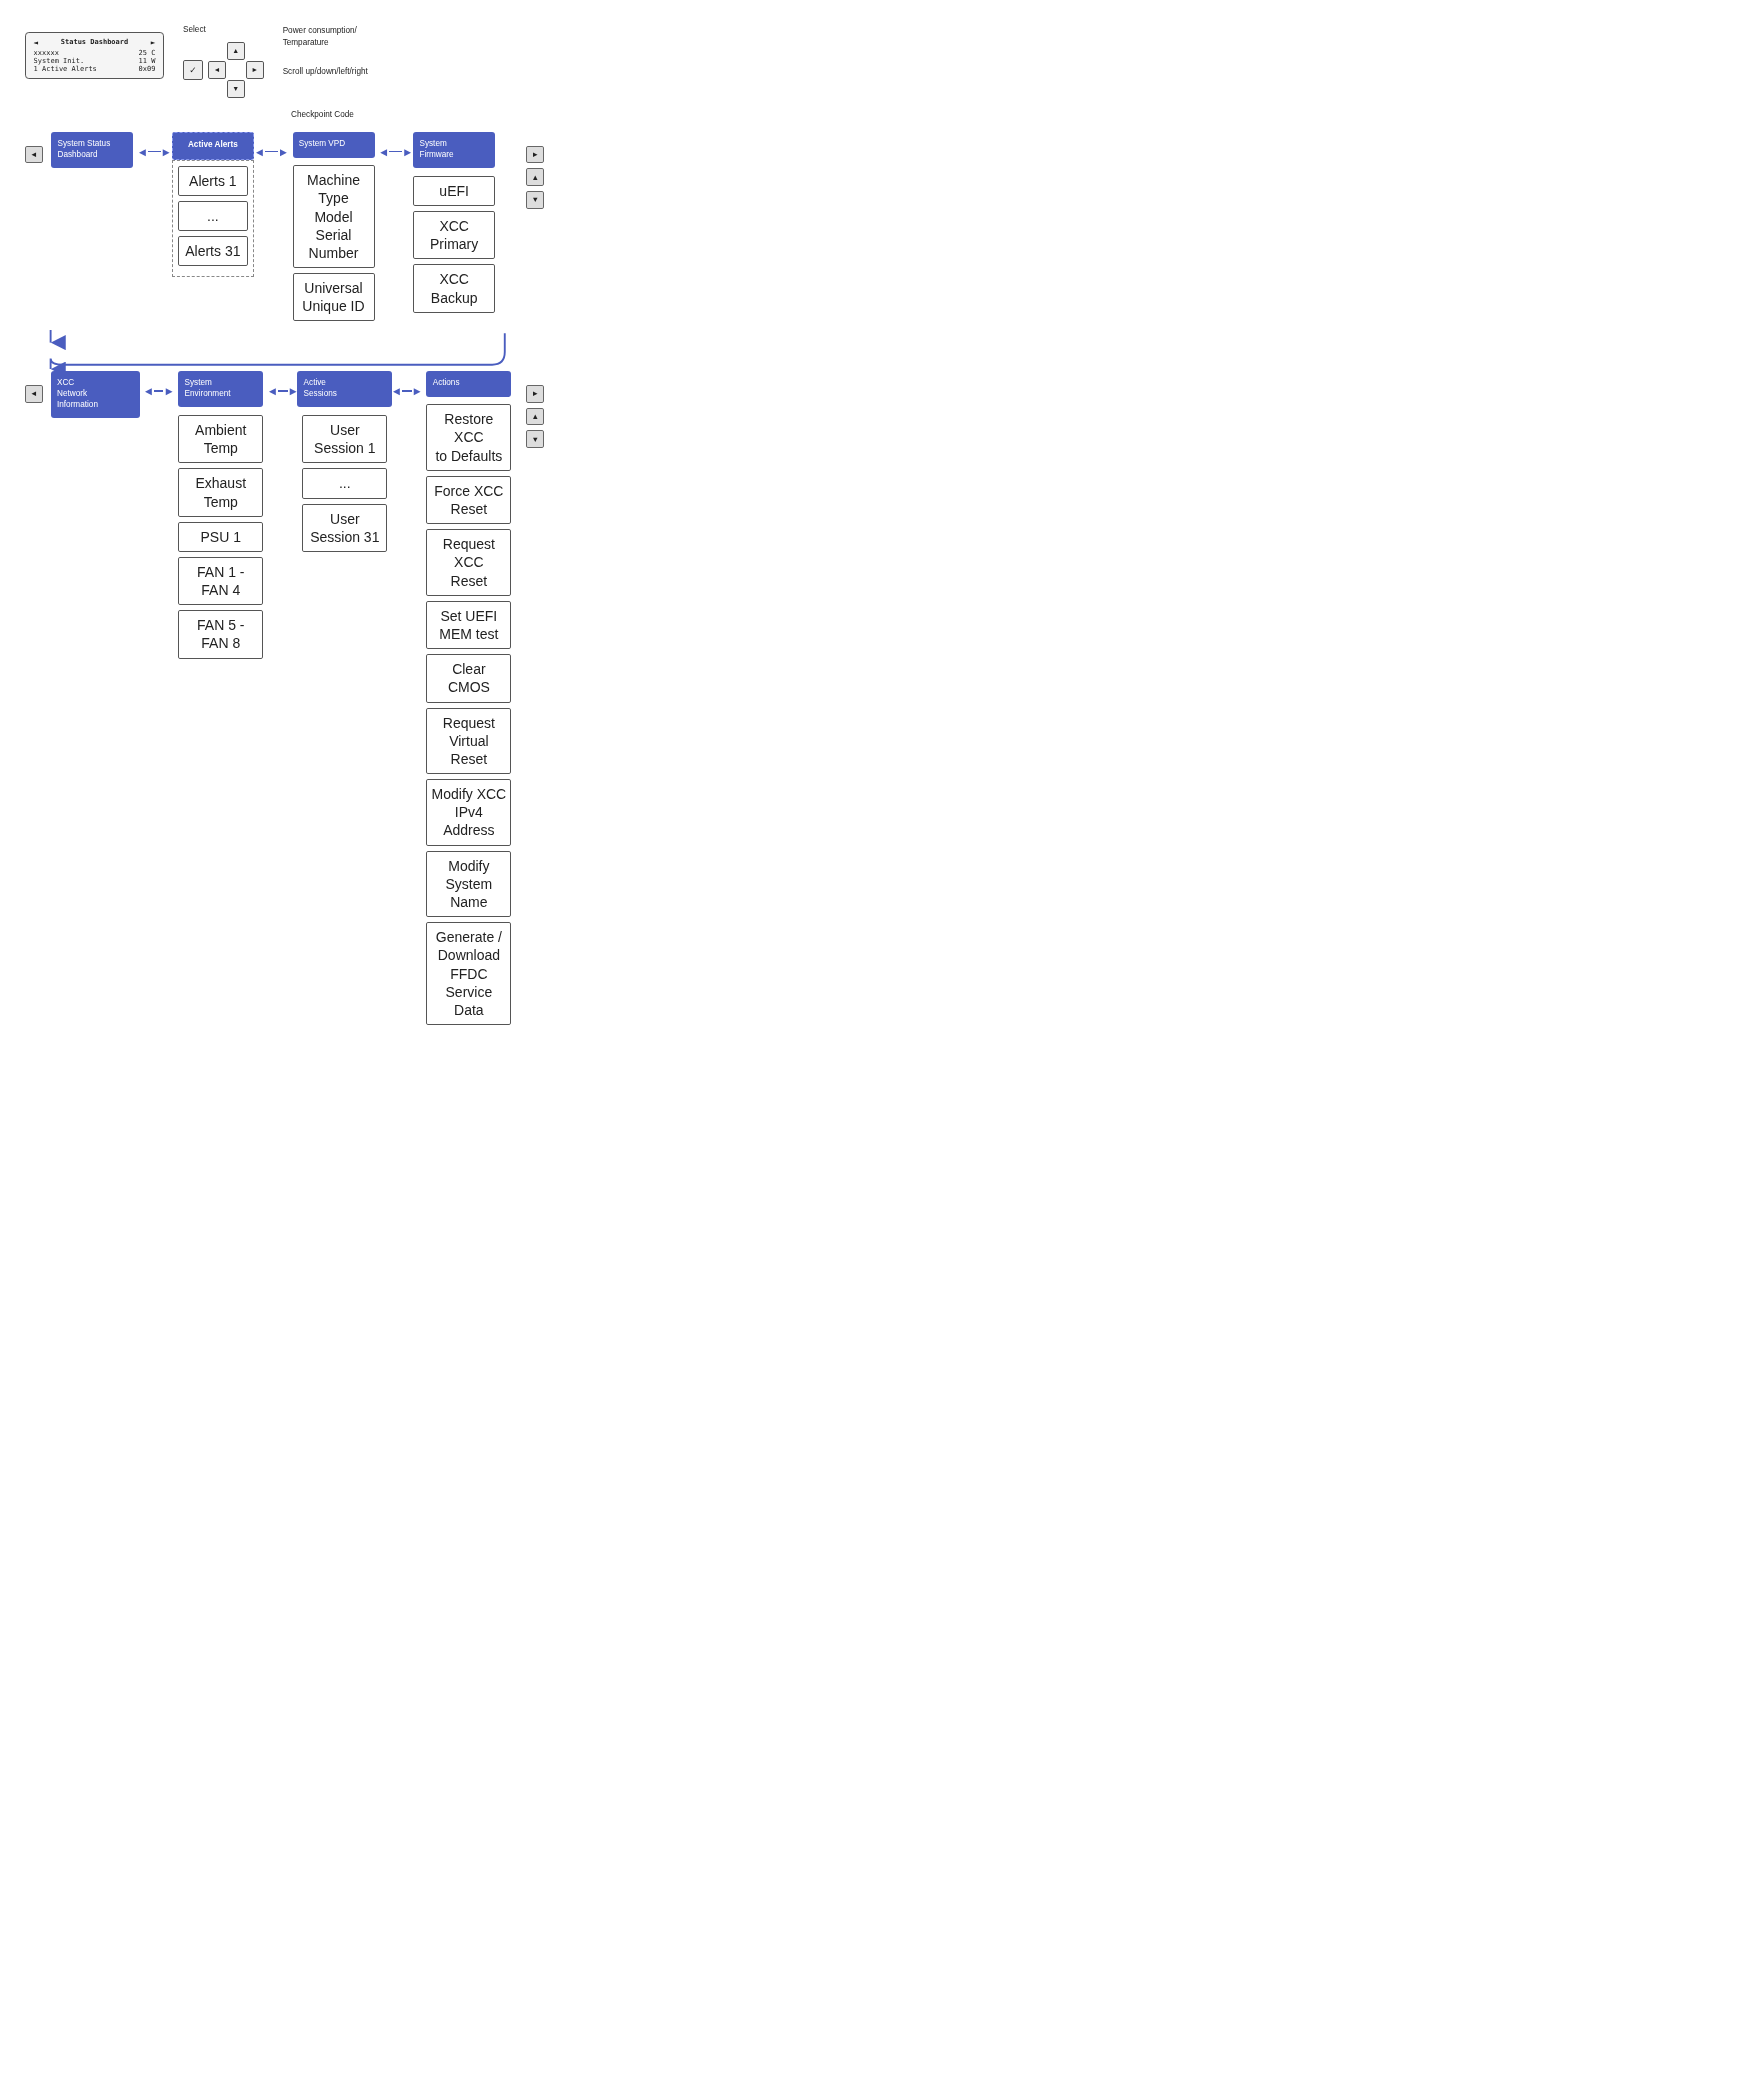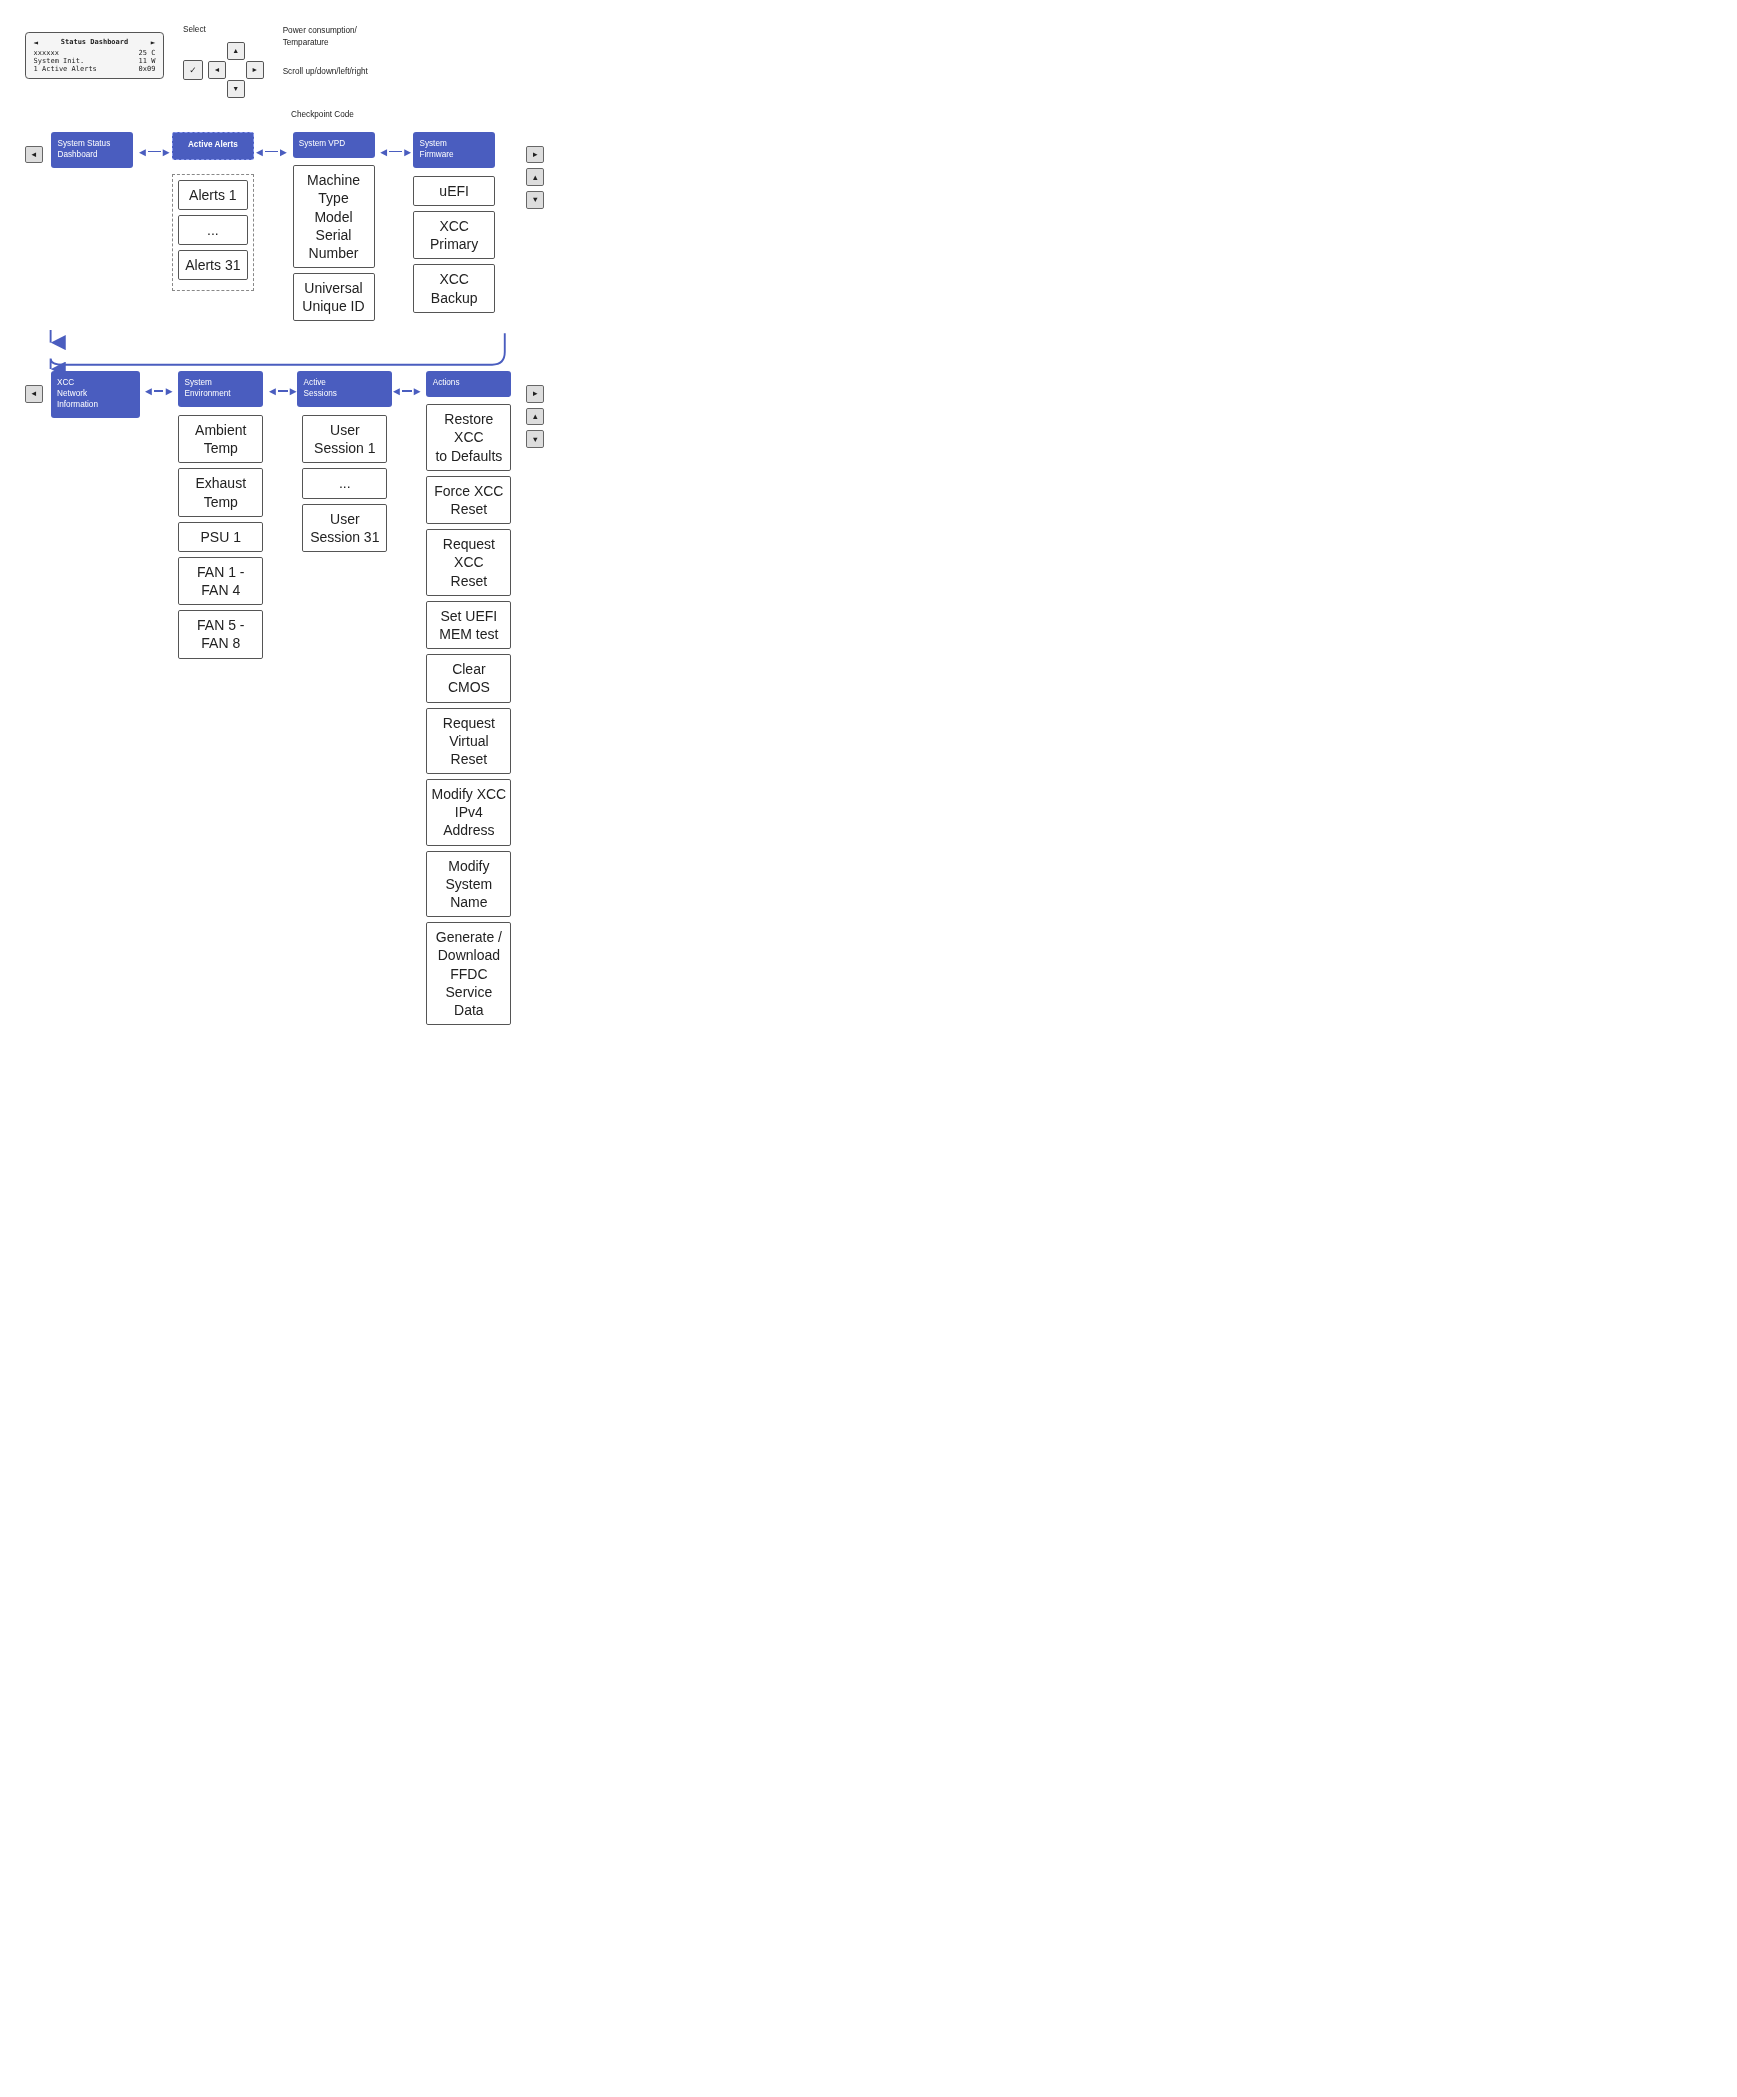--- a/index.html
+++ b/index.html
@@ -111,21 +111,21 @@
       display: flex; align-items: center; justify-content: center;
       border-radius: 1.9px;
       font-size: 7.6px;
       cursor: pointer;
     }
 
     
     .dashed-container {
       border: 1.3px dashed #888;
       padding: 5px;
-      margin-top: 14px;
+      margin-top: 0;
       width: 82px;
     }
 
     .full-diagram {
       position: relative;
       margin-top: 12.6px;
     }
 
     .section-row {
       display: flex;

